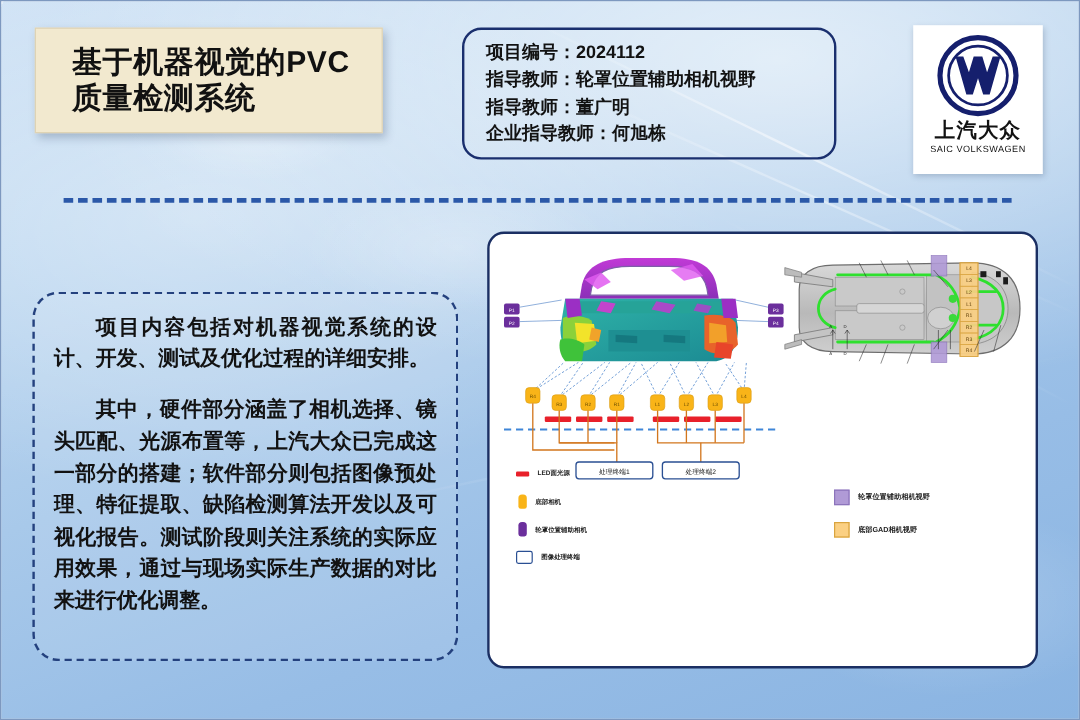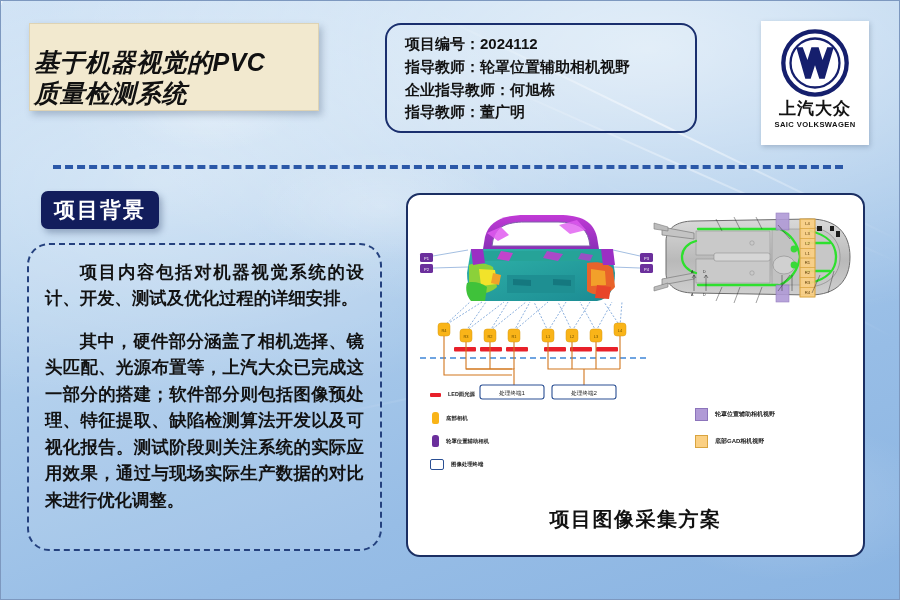--- a/index.html
+++ b/index.html
@@ -21,22 +21,22 @@
   
   .streak{position:absolute;background:linear-gradient(90deg,rgba(255,255,255,0),rgba(255,255,255,.55),rgba(255,255,255,0));
     height:2px;transform-origin:left center;pointer-events:none;}
   .blob{position:absolute;border-radius:50%;background:radial-gradient(closest-side,rgba(255,255,255,.55),rgba(255,255,255,0));pointer-events:none;}
 
   
   #titleBox{
     position:absolute;left:28px;top:22px;width:290px;height:88px;
     background:#f2e9cf;border:1px solid #ded3b4;
     box-shadow:3px 4px 7px rgba(60,80,110,.30);
-    display:flex;flex-direction:column;justify-content:flex-end;
-    padding:2px 0 2px 4px;box-sizing:border-box;font-style:italic;
+    display:flex;flex-direction:column;justify-content:center;
+    padding:2px 0 2px 30px;box-sizing:border-box;
   }
   #titleBox .tline{
     font-size:25px;font-weight:bold;color:#111;line-height:1.22;letter-spacing:.5px;
     white-space:nowrap;
   }
   #members{
     position:absolute;left:30px;top:125px;font-size:14.5px;font-weight:bold;color:#1a1a1a;
     white-space:nowrap;letter-spacing:.3px;
   }
   #infoBox{
@@ -50,21 +50,21 @@
 
   
   #logoBox{
     position:absolute;left:760px;top:20px;width:108px;height:124px;background:#fff;
     box-shadow:1px 2px 5px rgba(40,60,90,.25);
     display:flex;flex-direction:column;align-items:center;justify-content:flex-start;
     padding-top:6px;box-sizing:border-box;text-align:center;
   }
   #logoBox .vwmark{width:72px;height:72px;}
   #logoBox .cn{font-size:17px;font-weight:bold;color:#121212;letter-spacing:1px;line-height:1;margin-top:1px;}
-  #logoBox .en{font-size:7.6px;font-weight:bold;color:#121212;letter-spacing:.4px;margin-top:3px;}
+  #logoBox .en{font-size:7.6px;font-weight:normal;color:#121212;letter-spacing:.4px;margin-top:3px;}
 
   #hdivider{
     position:absolute;left:52px;top:164px;width:790px;height:0;
     border-top:4px dashed #2b58a8;
   }
 
   
   #bgBadge{
     position:absolute;left:40px;top:190px;width:118px;height:38px;
     background:#121d5c;border-radius:7px;
@@ -126,43 +126,40 @@
 
 
   <div id="infoBox">
     <div class="irow">
       <span class="lab">项目编号：</span><span class="val">2024112</span>
     </div>
     <div class="irow">
       <span class="lab">指导教师：</span><span class="val">轮罩位置辅助相机视野</span>
     </div>
     <div class="irow">
+      <span class="lab">指导教师：</span><span class="val">董广明</span>
+    </div>
+    <div class="irow">
       <span class="lab">企业指导教师：</span><span class="val">何旭栋</span>
-    </div>
-    <div class="irow">
-      <span class="lab">指导教师：</span><span class="val">董广明</span>
     </div>
   </div>
 
   <div id="logoBox">
     <svg class="vwmark" viewBox="0 0 100 100">
       <circle cx="50" cy="50" r="44" fill="none" stroke="#151f6d" stroke-width="6"></circle>
       <circle cx="50" cy="50" r="34" fill="none" stroke="#151f6d" stroke-width="3.2"></circle>
       <path d="M24 28 L33 28 L39.5 46 L45 28 L55 28 L60.5 46 L67 28 L76 28
                L63.5 72 L56 72 L50 53 L44 72 L36.5 72 Z" fill="#151f6d"></path>
     </svg>
     <div class="cn">上汽大众</div>
     <div class="en">SAIC VOLKSWAGEN</div>
   </div>
 
   <div id="hdivider"></div>
 
-  <div id="bgBadge">
-    <span>项目背景</span>
-  </div>
   <div id="bgBox">
     <p>项目内容包括对机器视觉系统的设计、开发、测试及优化过程的详细安排。</p>
     <p>其中，硬件部分涵盖了相机选择、镜头匹配、光源布置等，上汽大众已完成这一部分的搭建；软件部分则包括图像预处理、特征提取、缺陷检测算法开发以及可视化报告。测试阶段则关注系统的实际应用效果，通过与现场实际生产数据的对比来进行优化调整。</p>
   </div>
 
   <div id="figPanel">
 
     <svg id="diagram" viewBox="0 0 455 300">
       <defs>
         <linearGradient id="bodyA" x1="0" y1="0" x2="1" y2="1">
@@ -422,16 +419,15 @@
 
     <div class="lgd-row big" style="left:287px;top:213px;">
       <span class="sw-purp"></span>
       <span class="lgd-txt">轮罩位置辅助相机视野</span>
     </div>
     <div class="lgd-row big" style="left:287px;top:240px;">
       <span class="sw-orng"></span>
       <span class="lgd-txt">底部GAD相机视野</span>
     </div>
 
-    <div id="figCaption">项目图像采集方案</div>
   </div>
 
 </div>
 
 </body></html>

